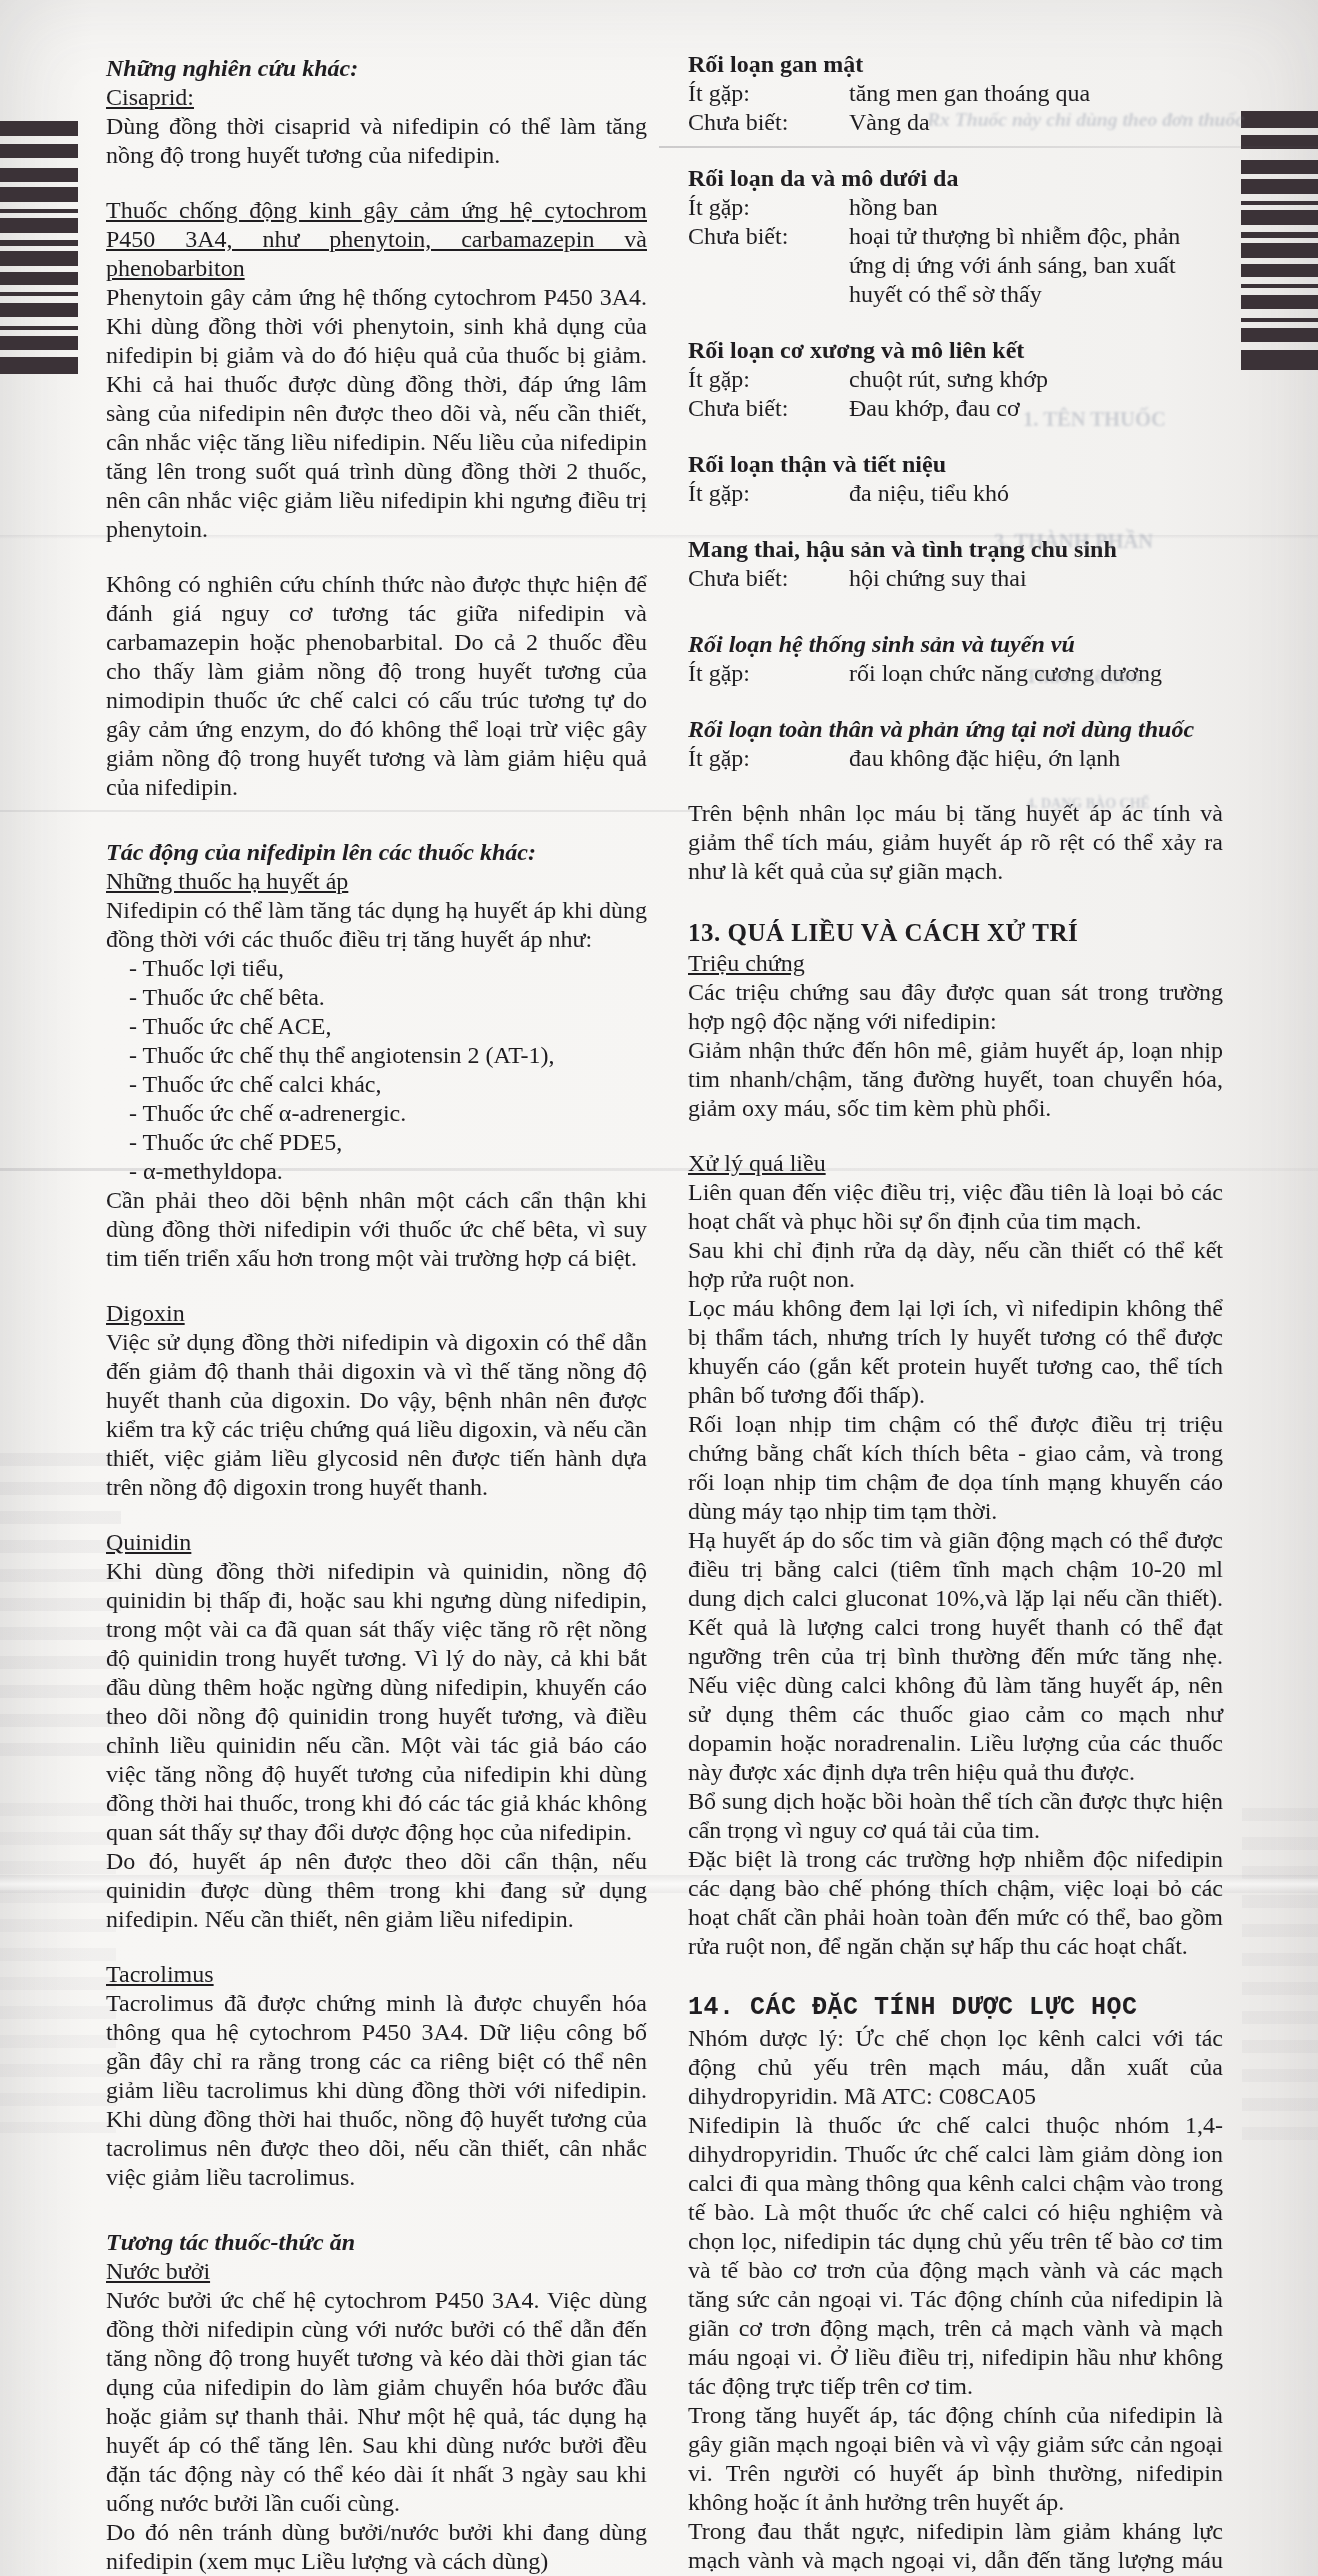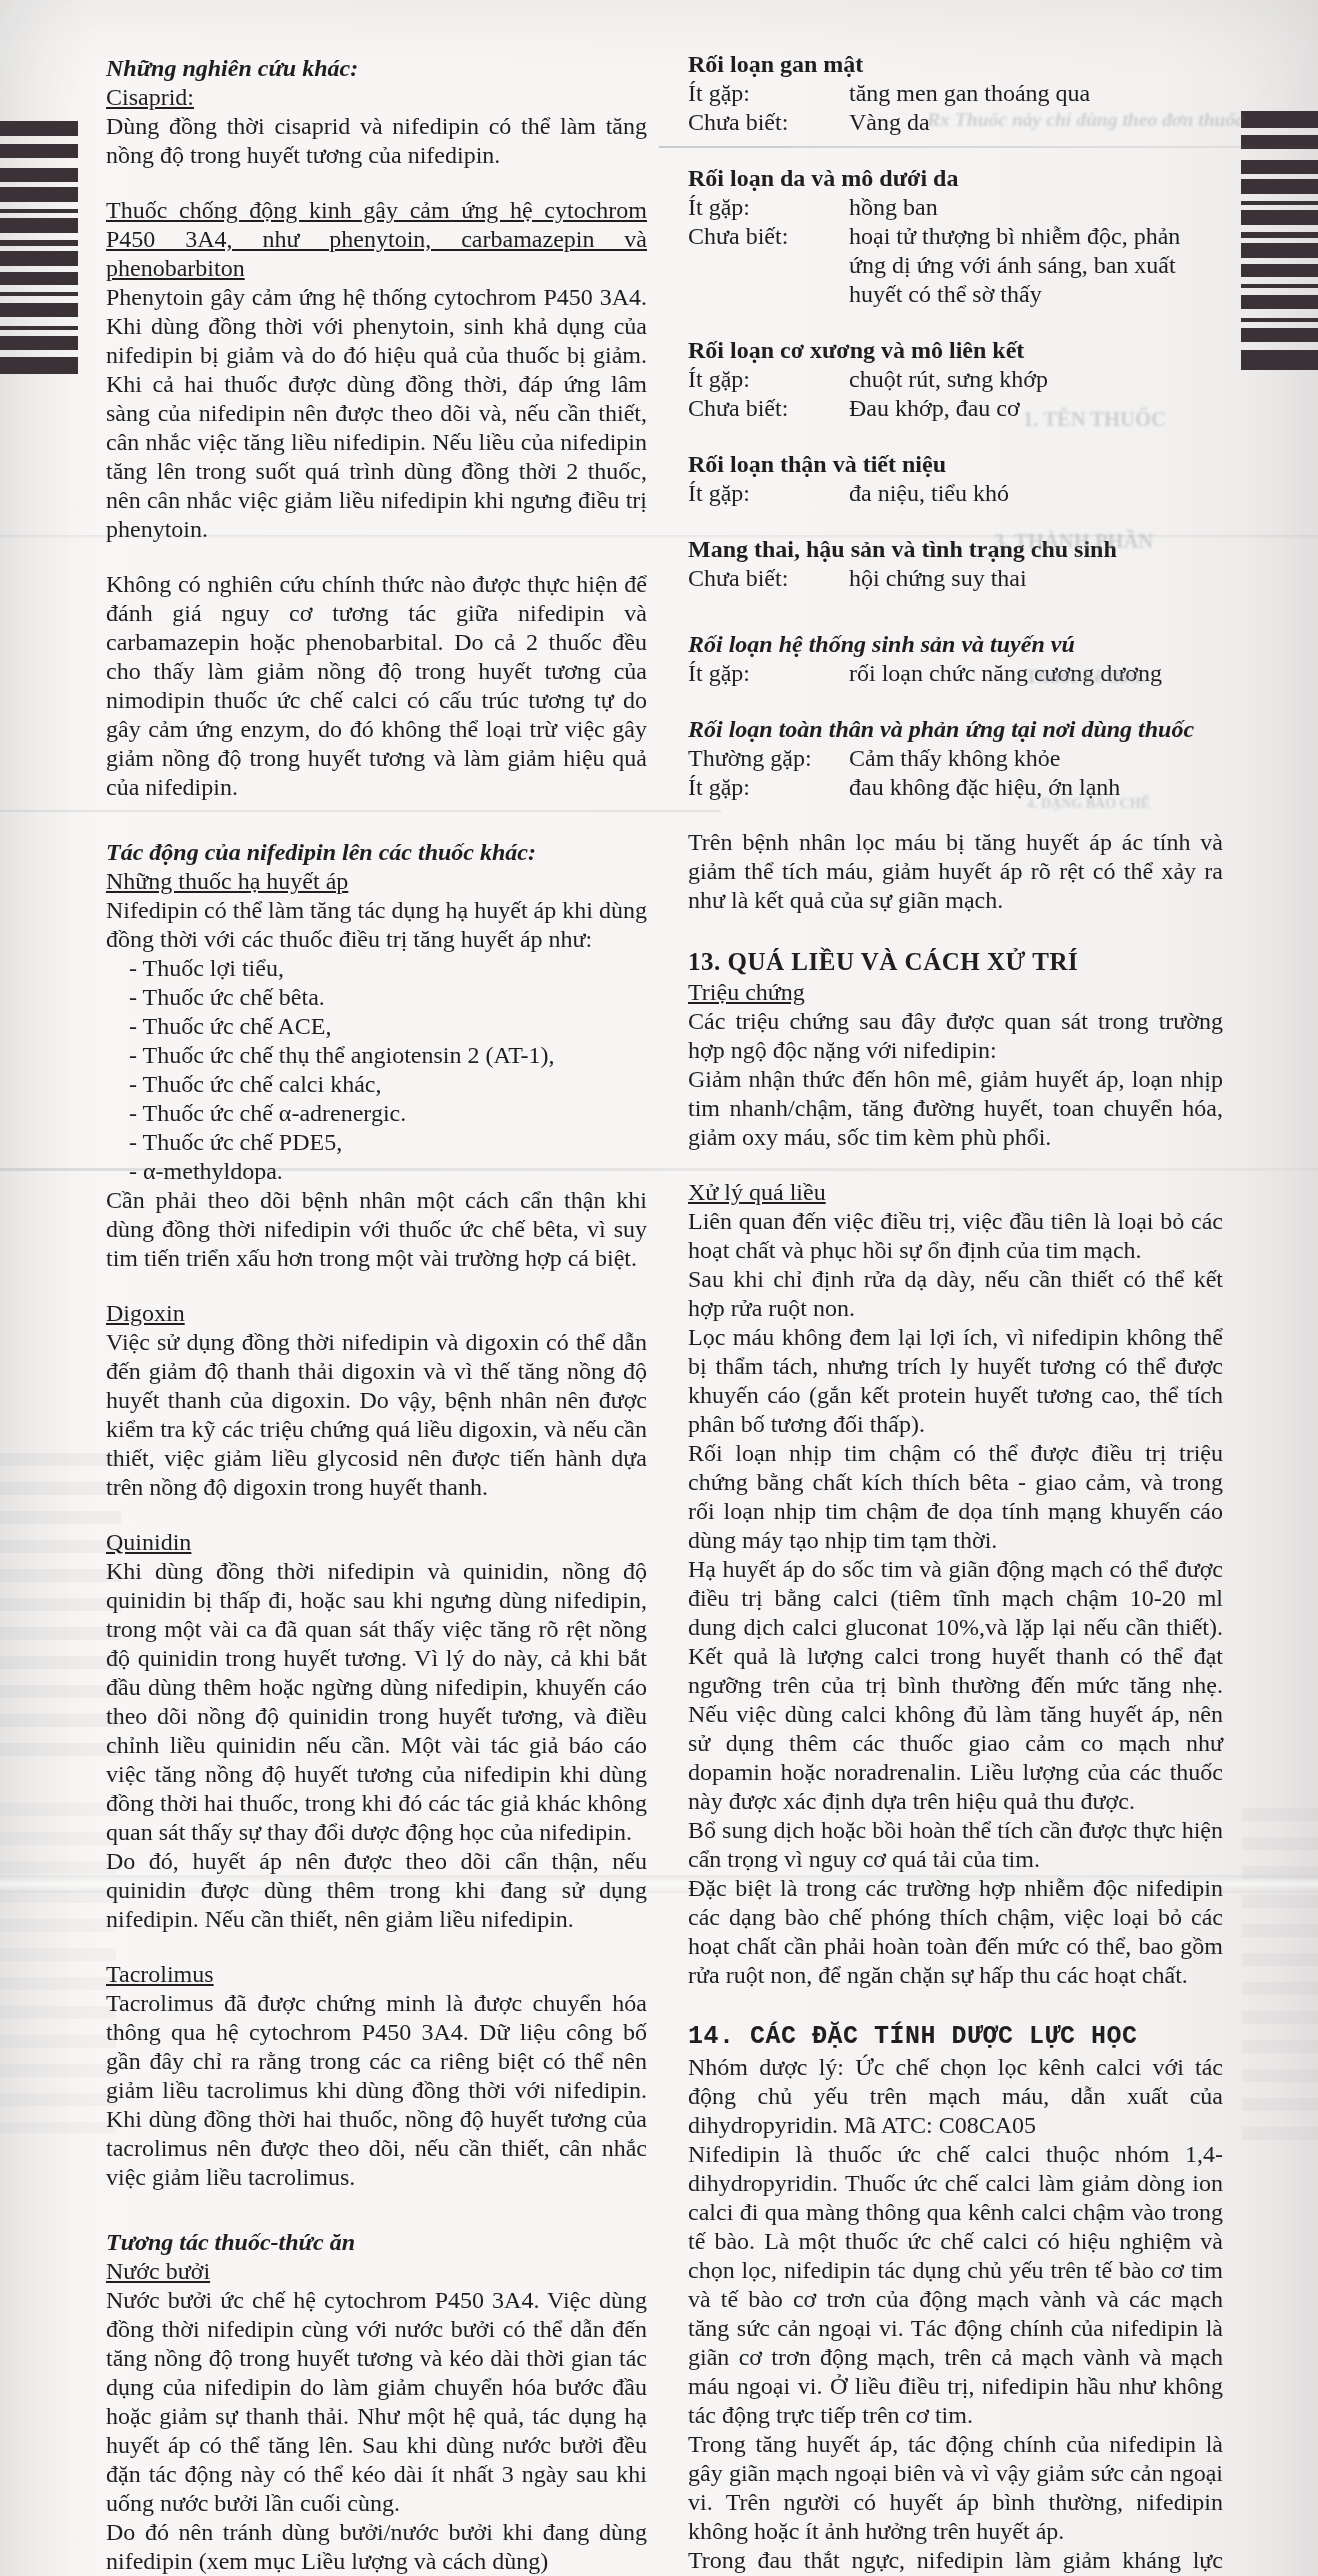--- a/index.html
+++ b/index.html
@@ -165,24 +165,20 @@
         <span class="k">Chưa biết:</span>
         <span class="v">hội chứng suy thai</span>
       </div>
       <div class="h3" style="margin-top: 36px; font-style: italic;">Rối loạn hệ thống sinh sản và tuyến vú</div>
       <div class="kv">
         <span class="k">Ít gặp:</span>
         <span class="v">rối loạn chức năng cương dương</span>
       </div>
       <div class="h3" style="margin-top: 26px; font-style: italic;">Rối loạn toàn thân và phản ứng tại nơi dùng thuốc</div>
       <div class="kv">
-        <span class="k">Thường gặp:</span>
-        <span class="v">Cảm thấy không khỏe</span>
-      </div>
-      <div class="kv">
         <span class="k">Ít gặp:</span>
         <span class="v">đau không đặc hiệu, ớn lạnh</span>
       </div>
       <div class="p" style="margin-top: 26px;">Trên bệnh nhân lọc máu bị tăng huyết áp ác tính và giảm thể tích máu, giảm huyết áp rõ rệt có thể xảy ra như là kết quả của sự giãn mạch.</div>
       <div class="h2" style="margin-top: 31px;">13. QUÁ LIỀU VÀ CÁCH XỬ TRÍ</div>
       <div class="su">Triệu chứng</div>
       <div class="p">Các triệu chứng sau đây được quan sát trong trường hợp ngộ độc nặng với nifedipin:</div>
       <div class="p">Giảm nhận thức đến hôn mê, giảm huyết áp, loạn nhịp tim nhanh/chậm, tăng đường huyết, toan chuyển hóa, giảm oxy máu, sốc tim kèm phù phổi.</div>
       <div class="su" style="margin-top: 26px;">Xử lý quá liều</div>
       <div class="p">Liên quan đến việc điều trị, việc đầu tiên là loại bỏ các hoạt chất và phục hồi sự ổn định của tim mạch.</div>

